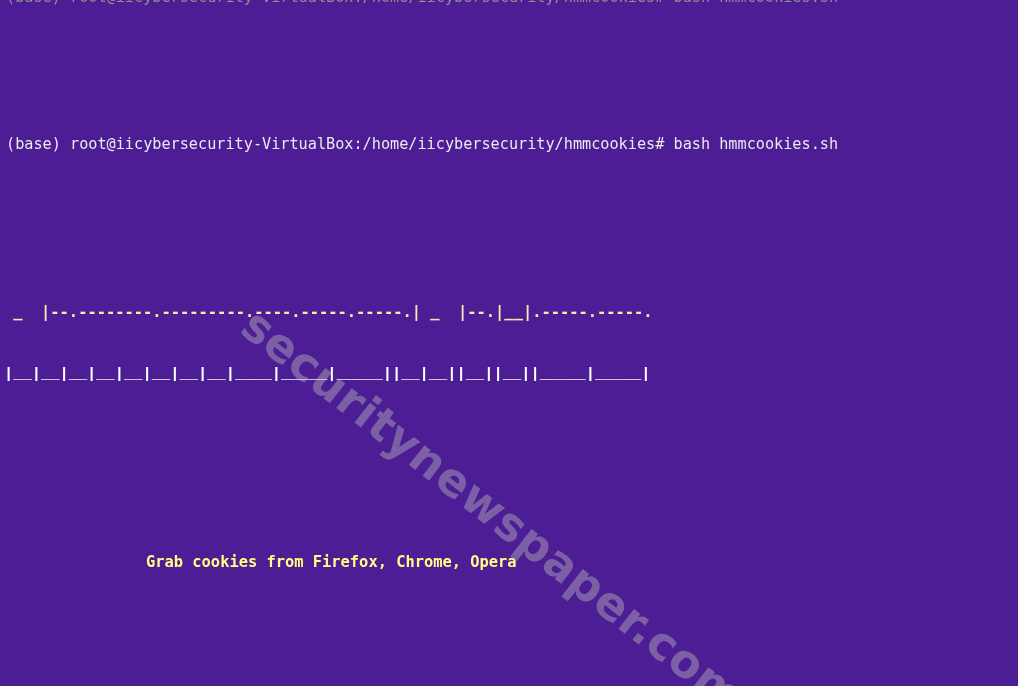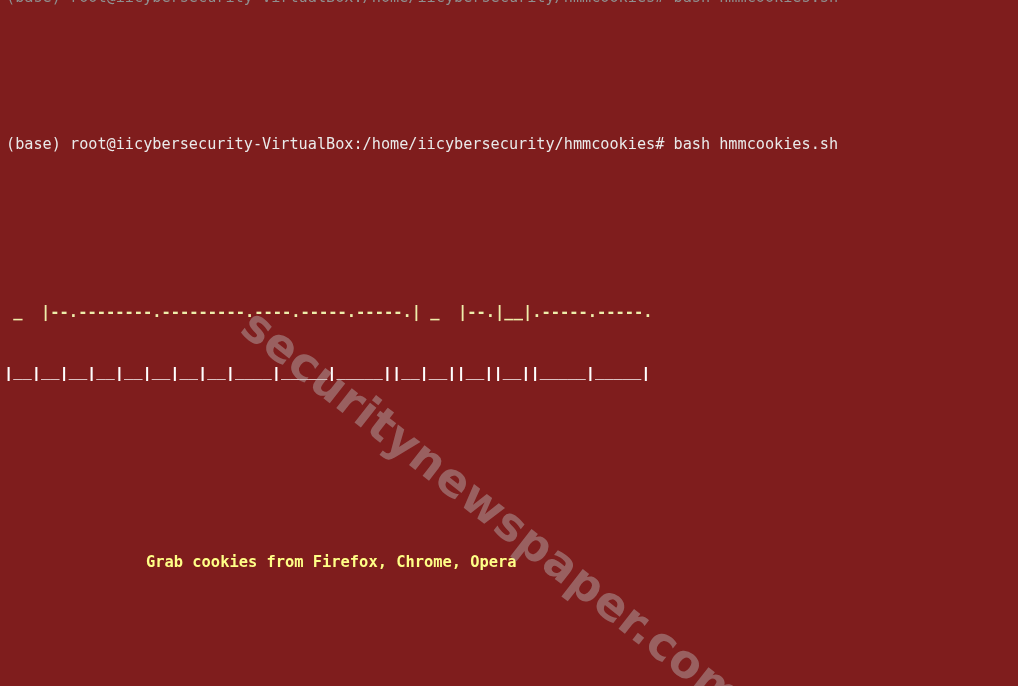--- a/index.html
+++ b/index.html
@@ -10,21 +10,21 @@
   body {
     width: 1018px;
     height: 686px;
     overflow: hidden;
     font-family: "DejaVu Sans Mono", "Liberation Mono", monospace;
   }
   #terminal {
     position: relative;
     width: 1018px;
     height: 686px;
-    background: #7f1d1d;
+    background: #4c1d95;
     overflow: hidden;
   }
   .screen {
     position: absolute;
     left: 0;
     top: -12px;
     width: 1018px;
     padding: 0;
     white-space: pre;
     font-family: "DejaVu Sans Mono", "Liberation Mono", monospace;

